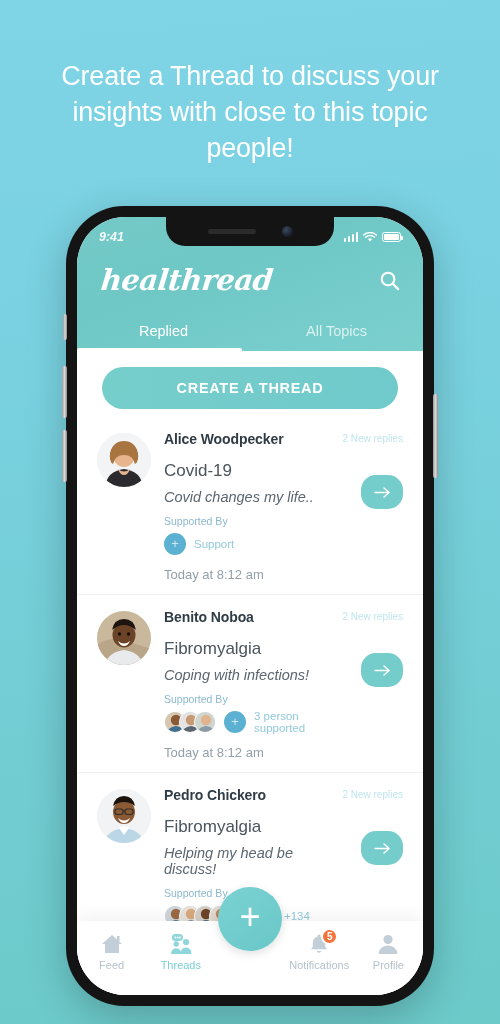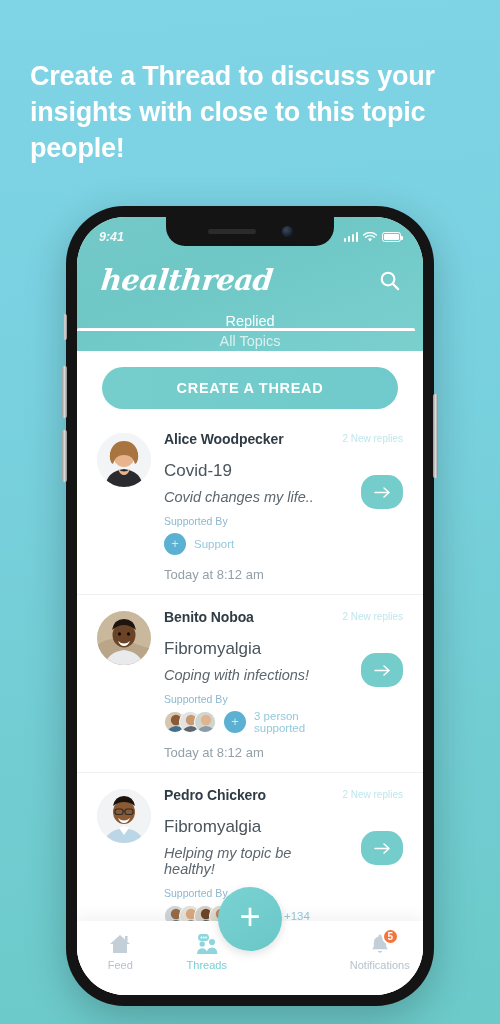--- a/index.html
+++ b/index.html
@@ -10,24 +10,24 @@
   }
   body {
     background: linear-gradient(175deg, #7FD4E5 0%, #79D1E0 35%, #72CDD3 70%, #6CCAC9 100%);
     position: relative;
   }
 
   
   .headline {
     position: absolute;
     top: 58px; left: 30px; right: 30px;
-    text-align: left;
+    text-align: center;
     color: #ffffff;
     font-size: 27px;
-    font-weight: bold;
+    font-weight: normal;
     line-height: 36px;
     letter-spacing: -0.2px;
   }
 
   
   .phone {
     position: absolute;
     left: 66px; top: 206px;
     width: 368px; height: 800px;
     background: #141414;
@@ -137,21 +137,20 @@
     font-weight: bold;
     font-size: 29px;
     letter-spacing: -0.5px;
     transform: skewX(-6deg);
   }
   .search-icon { display:block; }
 
   .tabs {
     display: flex;
     height: 40px;
-    flex-direction: column;
   }
   .tab {
     flex: 1;
     display: flex;
     align-items: center;
     justify-content: center;
     color: #ffffff;
     font-size: 14.5px;
     position: relative;
   }
@@ -505,21 +504,21 @@
             <rect x="28" y="20" width="8" height="5.5" rx="2.2" fill="none" stroke="#2b2b2b" stroke-width="1.1"></rect>
             <line x1="26" y1="22" x2="28" y2="22" stroke="#2b2b2b" stroke-width="1.1"></line>
             <path d="M21 29 q6 5 12 0 q-2 5-6 5 q-4 0-6-5Z" fill="#fff"></path>
             <path d="M7 54 q3-13 20-15 q17 2 20 15Z" fill="#BBD6E6"></path>
             <path d="M22 39 l5 7 l5-7 l-5-2Z" fill="#fff"></path>
           </svg>
         </div>
         <div class="card-body">
           <div class="uname">Pedro Chickero</div>
           <div class="topic">Fibromyalgia</div>
-          <div class="quote">Helping my topic be healthy!</div>
+          <div class="quote">Helping my head be discuss!</div>
           <div class="supported-label">Supported By</div>
           <div class="supporters">
             <div class="stack">
               <div class="mini"><svg width="22" height="22" viewBox="0 0 22 22">
                     <rect width="22" height="22" fill="#cfd5d8"></rect>
                     <circle cx="11" cy="8" r="5.2" fill="#9b6a45"></circle>
                     <path d="M1 22 q2-7 10-8 q8 1 10 8Z" fill="#4a6f7e"></path>
                   </svg></div>
               <div class="mini"><svg width="22" height="22" viewBox="0 0 22 22">
                     <rect width="22" height="22" fill="#e6e2da"></rect>
@@ -590,17 +589,24 @@
 
       <div class="navitem">
         <svg width="22" height="22" viewBox="0 0 22 22">
           <path d="M11 1.5 a1.6 1.6 0 0 1 1.6 1.6 v0.6 a6.2 6.2 0 0 1 4.6 6 v4 l1.8 2.6 h-16 l1.8-2.6 v-4 a6.2 6.2 0 0 1 4.6-6 v-0.6 A1.6 1.6 0 0 1 11 1.5Z" fill="#C3CFD8"></path>
           <path d="M8.6 18 a2.5 2.5 0 0 0 4.8 0Z" fill="#C3CFD8"></path>
         </svg>
         <span class="badge">5</span>
         <span class="navlabel">Notifications</span>
       </div>
 
+      <div class="navitem">
+        <svg width="22" height="22" viewBox="0 0 22 22">
+          <circle cx="11" cy="6.6" r="4.6" fill="#C3CFD8"></circle>
+          <path d="M1.6 21 q0.6-8 9.4-8.6 q8.8 0.6 9.4 8.6Z" fill="#C3CFD8"></path>
+        </svg>
+        <span class="navlabel">Profile</span>
+      </div>
 
     </div>
 
   </div>
 </div>
 
 </body></html>

